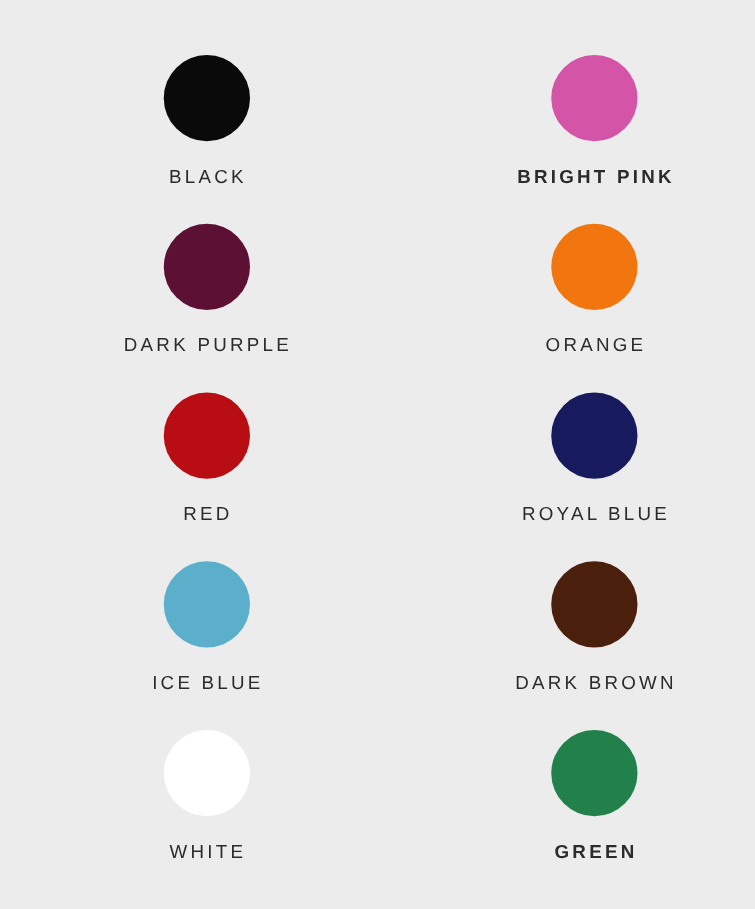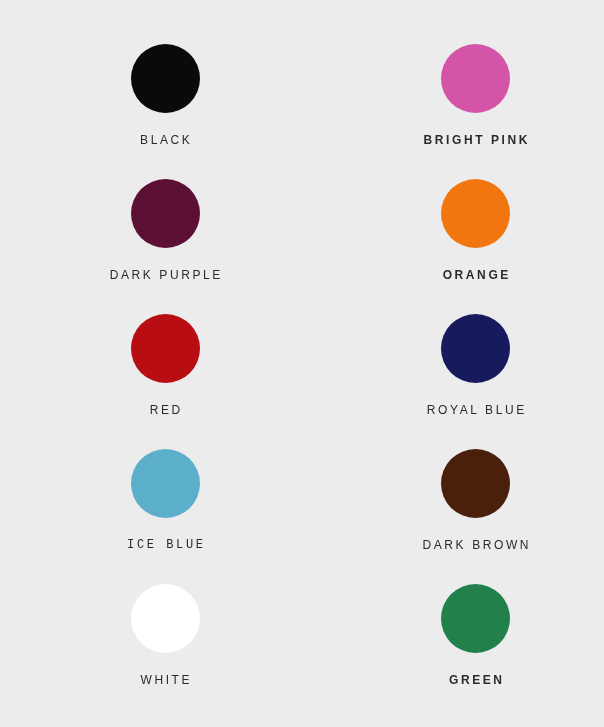--- a/index.html
+++ b/index.html
@@ -34,21 +34,21 @@
   .swatch-cell.col-0 { padding-left: 28px; }
   .swatch-cell.col-1 { padding-left: 45px; }
   .swatch-dot {
     width: 69px;
     height: 69px;
     border-radius: 50%;
     display: block;
   }
   .swatch-label {
     margin-top: 21px;
-    font-size: 12px;
+    font-size: 15px;
     letter-spacing: 2.6px;
     color: #2b2b2b;
     text-transform: uppercase;
     white-space: nowrap;
     line-height: 1;
     text-indent: 2.6px;
   }
 </style>
 </head>
 <body>
@@ -61,33 +61,33 @@
     <div class="swatch-cell col-1">
       <span class="swatch-dot" style="background: rgb(212, 85, 168);"></span>
       <span class="swatch-label" style="color: rgb(43, 43, 43); font-weight: bold;">BRIGHT PINK</span>
     </div>
     <div class="swatch-cell col-0">
       <span class="swatch-dot" style="background: rgb(92, 17, 52);"></span>
       <span class="swatch-label" style="color: rgb(43, 43, 43);">DARK PURPLE</span>
     </div>
     <div class="swatch-cell col-1">
       <span class="swatch-dot" style="background: rgb(242, 118, 15);"></span>
-      <span class="swatch-label" style="color: rgb(43, 43, 43); font-weight: bold;">ORANGE</span>
+      <span class="swatch-label" style="color: rgb(43, 43, 43);">ORANGE</span>
     </div>
     <div class="swatch-cell col-0">
       <span class="swatch-dot" style="background: rgb(184, 13, 18);"></span>
       <span class="swatch-label" style="color: rgb(43, 43, 43);">RED</span>
     </div>
     <div class="swatch-cell col-1">
       <span class="swatch-dot" style="background: rgb(23, 26, 92);"></span>
       <span class="swatch-label" style="color: rgb(43, 43, 43);">ROYAL BLUE</span>
     </div>
     <div class="swatch-cell col-0">
       <span class="swatch-dot" style="background: rgb(92, 175, 202);"></span>
-      <span class="swatch-label" style="color: rgb(43, 43, 43); font-family: Liberation Mono, monospace;">ICE BLUE</span>
+      <span class="swatch-label" style="color: rgb(43, 43, 43);">ICE BLUE</span>
     </div>
     <div class="swatch-cell col-1">
       <span class="swatch-dot" style="background: rgb(74, 31, 12);"></span>
       <span class="swatch-label" style="color: rgb(43, 43, 43);">DARK BROWN</span>
     </div>
     <div class="swatch-cell col-0">
       <span class="swatch-dot" style="background: rgb(255, 255, 255);"></span>
       <span class="swatch-label" style="color: rgb(43, 43, 43);">WHITE</span>
     </div>
     <div class="swatch-cell col-1">

